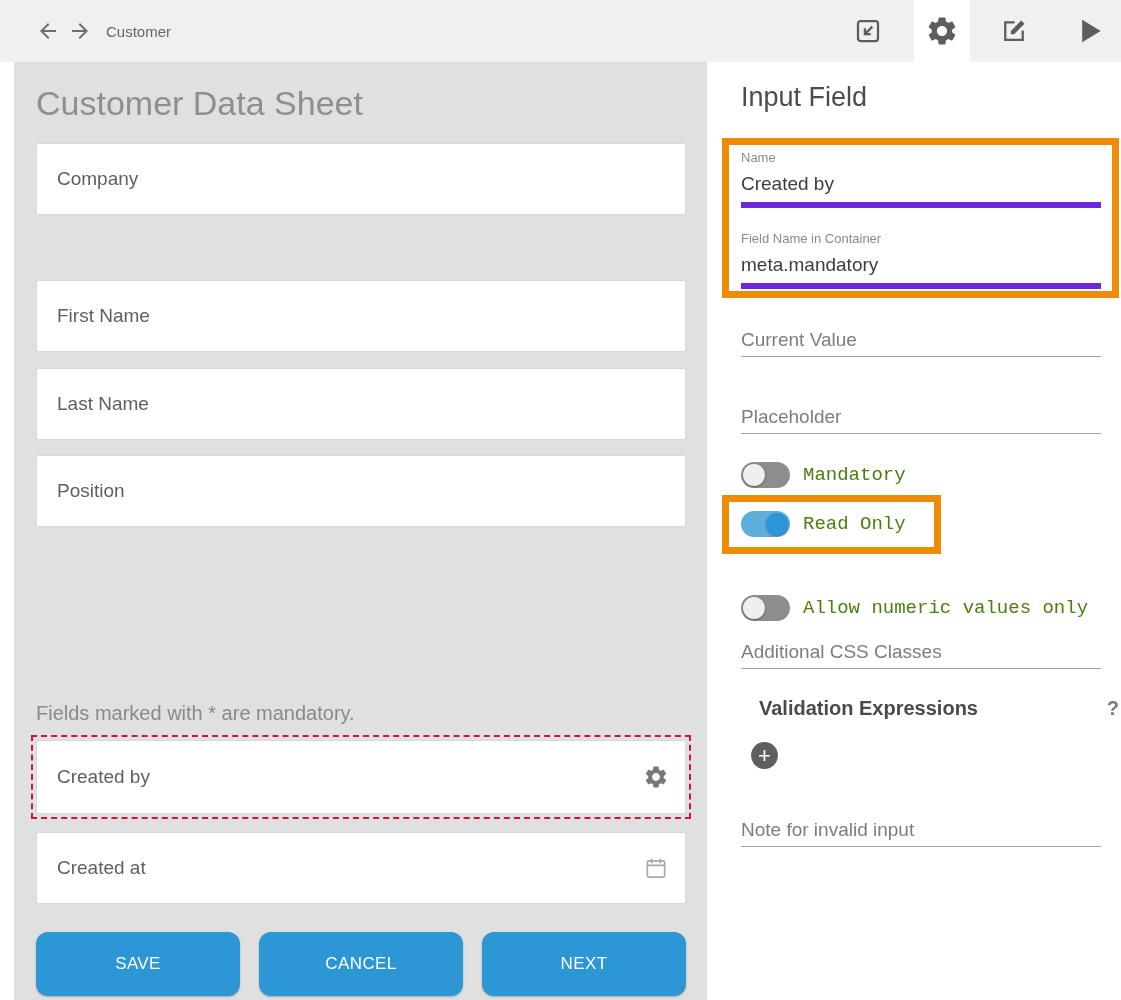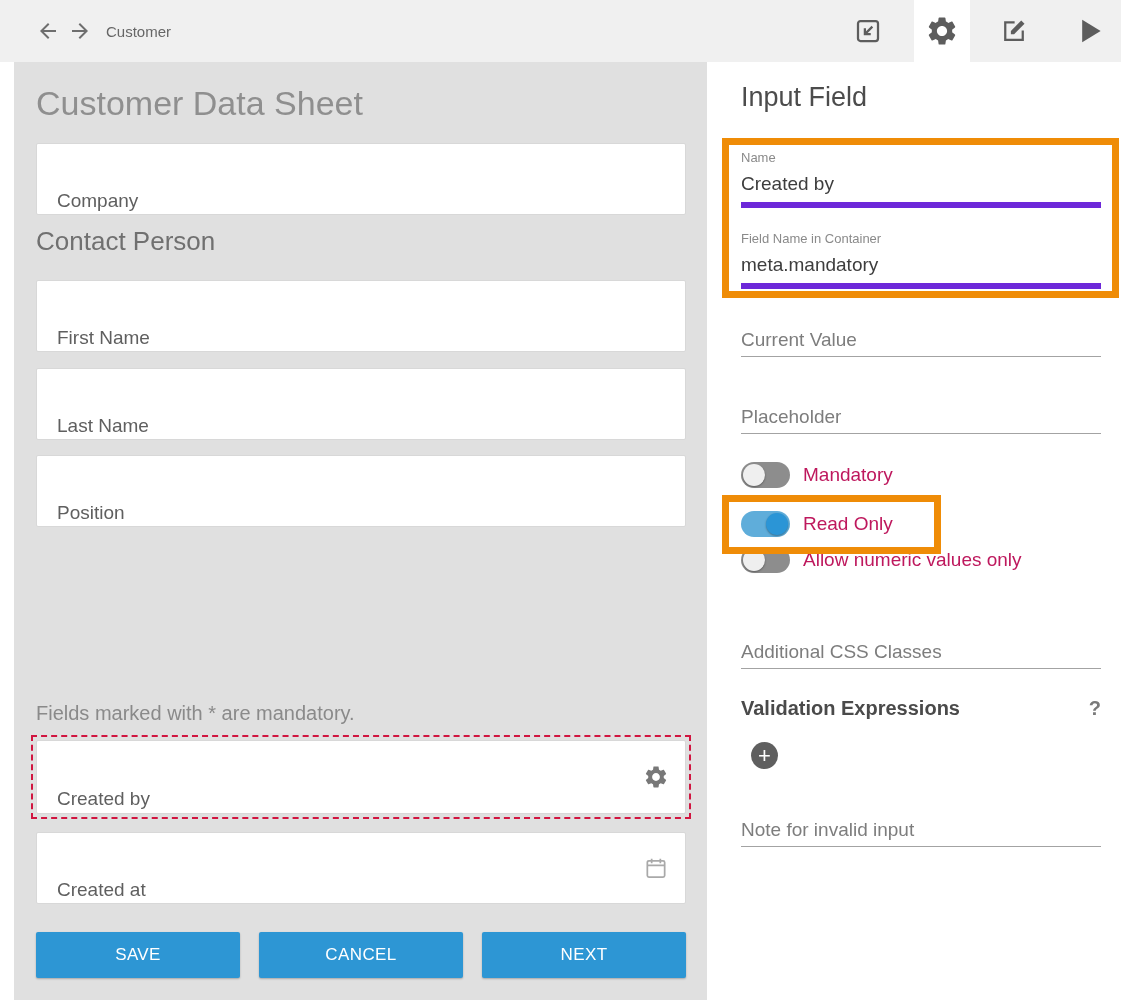--- a/index.html
+++ b/index.html
@@ -16,60 +16,60 @@
   .tbi-preview { left:840px; }
   .tbi-gear { left:914px; }
   .tbi-edit { left:986px; }
   .tbi-play { left:1062px; }
 
   
   .canvas { position:absolute; left:14px; top:62px; width:693px; height:938px; background:#e0e0e0; }
   .sheet-title { position:absolute; left:22px; top:22px; font-size:34px; color:#8f8f8f; font-weight:400; }
   .section-heading { position:absolute; left:22px; top:164px; font-size:26px; color:#707070; font-weight:400; }
   .card { position:absolute; left:22px; width:650px; height:72px; background:#fff; border:1px solid #d8d8d8; border-radius:2px; }
-  .card .label { position:absolute; left:20px; top:50%; transform:translateY(-50%); font-size:19px; color:#5f5f5f;margin-top:22px; }
+  .card .label { position:absolute; left:20px; top:50%; transform:translateY(-50%); font-size:19px; color:#5f5f5f; }
   .card.tall { height:142px; }
   .card.tall .label { top:26px; transform:none; }
   .counter { position:absolute; right:14px; bottom:6px; font-size:13px; color:#9b9b9b; }
   .c-company { top:81px; }
   .c-first { top:218px; }
   .c-last { top:306px; }
   .c-position { top:393px; }
   .c-notes { top:478px; }
   .hint { position:absolute; left:22px; top:634px; font-size:20px; color:#8a8a8a;margin-top:6px; }
   .selected { position:absolute; left:17px; top:673px; width:660px; height:84px; border:2px dashed #d11540; padding:3px; }
   .selected .card { position:relative; left:0; top:0; width:100%; height:100%; }
   .icon-right { position:absolute; right:16px; top:50%; transform:translateY(-50%); display:flex; cursor:pointer; }
   .c-createdat { top:770px; }
   .btn-row { position:absolute; left:22px; top:870px; width:650px; display:flex; gap:19px; }
-  .btn { flex:1; height:46px; background:#2d96d4; color:#fff; font-size:17px; display:flex; align-items:center; justify-content:center; border:none; border-radius:2px; box-shadow:0 1px 2px rgba(0,0,0,0.25); letter-spacing:0.4px; cursor:pointer; font-family:inherit; }
+  .btn { flex:1; height:64px; background:#2d96d4; color:#fff; font-size:17px; display:flex; align-items:center; justify-content:center; border:none; border-radius:12px; box-shadow:0 1px 2px rgba(0,0,0,0.25); letter-spacing:0.4px; cursor:pointer; font-family:inherit; }
 
   
   .inspector { position:absolute; left:723px; top:62px; width:404px; height:938px; background:#fff; }
   .insp-title { position:absolute; left:18px; top:20px; font-size:27px; color:#4c4c4c; font-weight:400; }
   .fgroup { position:absolute; left:18px; width:360px; border-bottom:6px solid #6d28d9; }
   .fg-name { top:88px; }
   .fg-container { top:169px; }
   .fgroup .flabel { font-size:13px; color:#8a8a8a; }
   .fgroup .fvalue { font-size:19px; color:#3d3d3d; margin-top:8px; padding-bottom:7px; min-height:22px; }
   .inline-input { position:absolute; left:18px; width:360px; font-size:19px; color:#7d7d7d; padding-bottom:2px; border-bottom:1px solid #a3a3a3; min-height:28px; }
   .in-current { top:267px; }
   .in-placeholder { top:344px; }
   .in-css { top:579px; }
   .in-invalid { top:757px; }
   .trow { position:absolute; left:18px; height:27px; display:flex; align-items:center; gap:13px; }
   .tr-mandatory { top:399px; }
   .tr-readonly { top:448px; }
-  .tr-numeric { top:484px; }
-  .trow .tlabel { font-size:19px; color:#be185d; }
+  .tr-numeric { top:532px; }
+  .trow .tlabel { font-size:19px; color:#4d7c0f;font-family:Liberation Mono, monospace; }
   .toggle { width:49px; height:26px; border-radius:13px; background:#8d8d8d; position:relative; cursor:pointer; flex:0 0 auto; }
   .toggle .thumb { position:absolute; left:2px; top:2px; width:22px; height:22px; border-radius:50%; background:#efefef; box-shadow:0 1px 2px rgba(0,0,0,0.35); }
   .toggle.on { background:#5fadda; }
   .toggle.on .thumb { left:25px; background:#2b95d6; }
-  .vhead { position:absolute; left:18px; top:635px; width:360px; display:flex; justify-content:space-between; align-items:center; }
+  .vhead { position:absolute; left:36px; top:635px; width:360px; display:flex; justify-content:space-between; align-items:center; }
   .vhead .vtitle { font-size:20px; font-weight:bold; color:#4a4a4a; }
   .help { font-size:20px; color:#7a7a7a; font-weight:bold; cursor:pointer; }
   .plus { position:absolute; left:28px; top:680px; width:27px; height:27px; border-radius:50%; background:#5f5f5f; color:#fff; display:flex; align-items:center; justify-content:center; font-size:22px; line-height:1; cursor:pointer; }
 
   
   .annot { position:absolute; border:7px solid #ef8c07; pointer-events:none; z-index:60; }
   .annot.a1 { left:722px; top:138px; width:397px; height:160px; }
   .annot.a2 { left:722px; top:495px; width:219px; height:59px; }
 </style>
 </head>
@@ -114,21 +114,20 @@
   </div>
 </header>
 
 <main class="canvas">
   <h1 class="sheet-title">Customer Data Sheet</h1>
 
   <div class="card c-company">
     <span class="label">Company</span>
   </div>
 
-  <h2 class="section-heading">Contact Person</h2>
 
   <div class="card c-first">
     <span class="label">First Name</span>
   </div>
   <div class="card c-last">
     <span class="label">Last Name</span>
   </div>
   <div class="card c-position">
     <span class="label">Position</span>
   </div>

